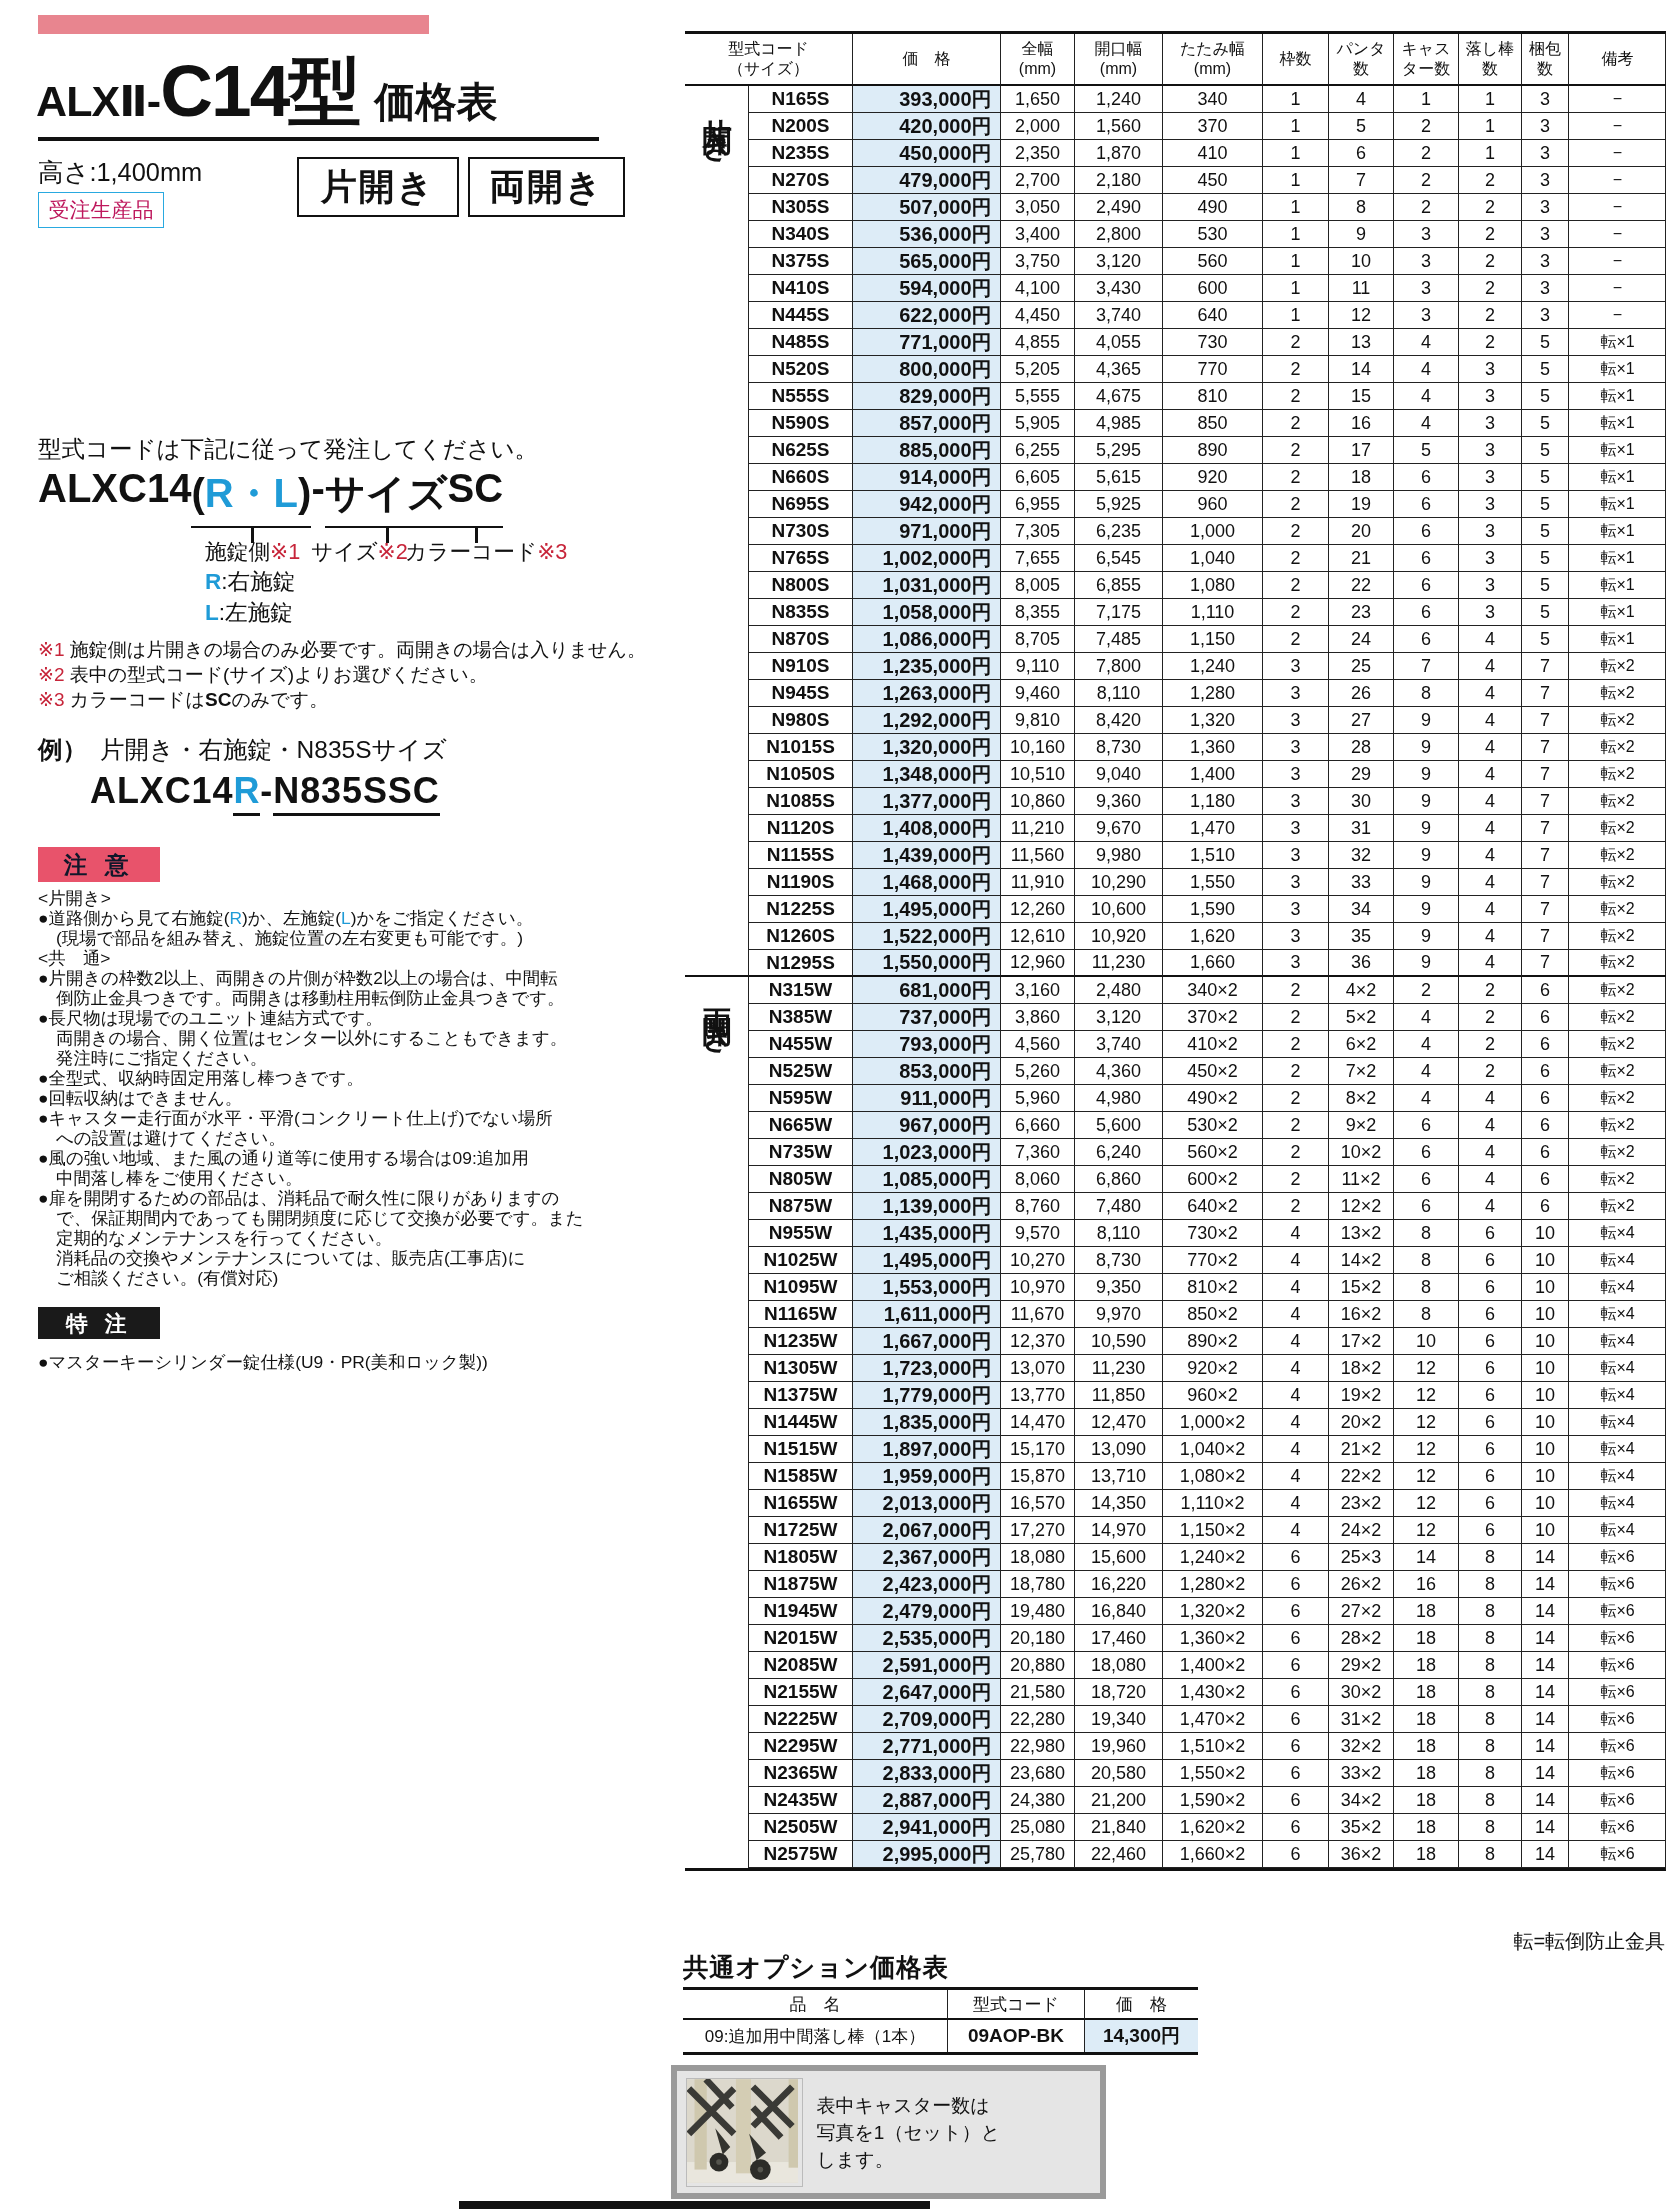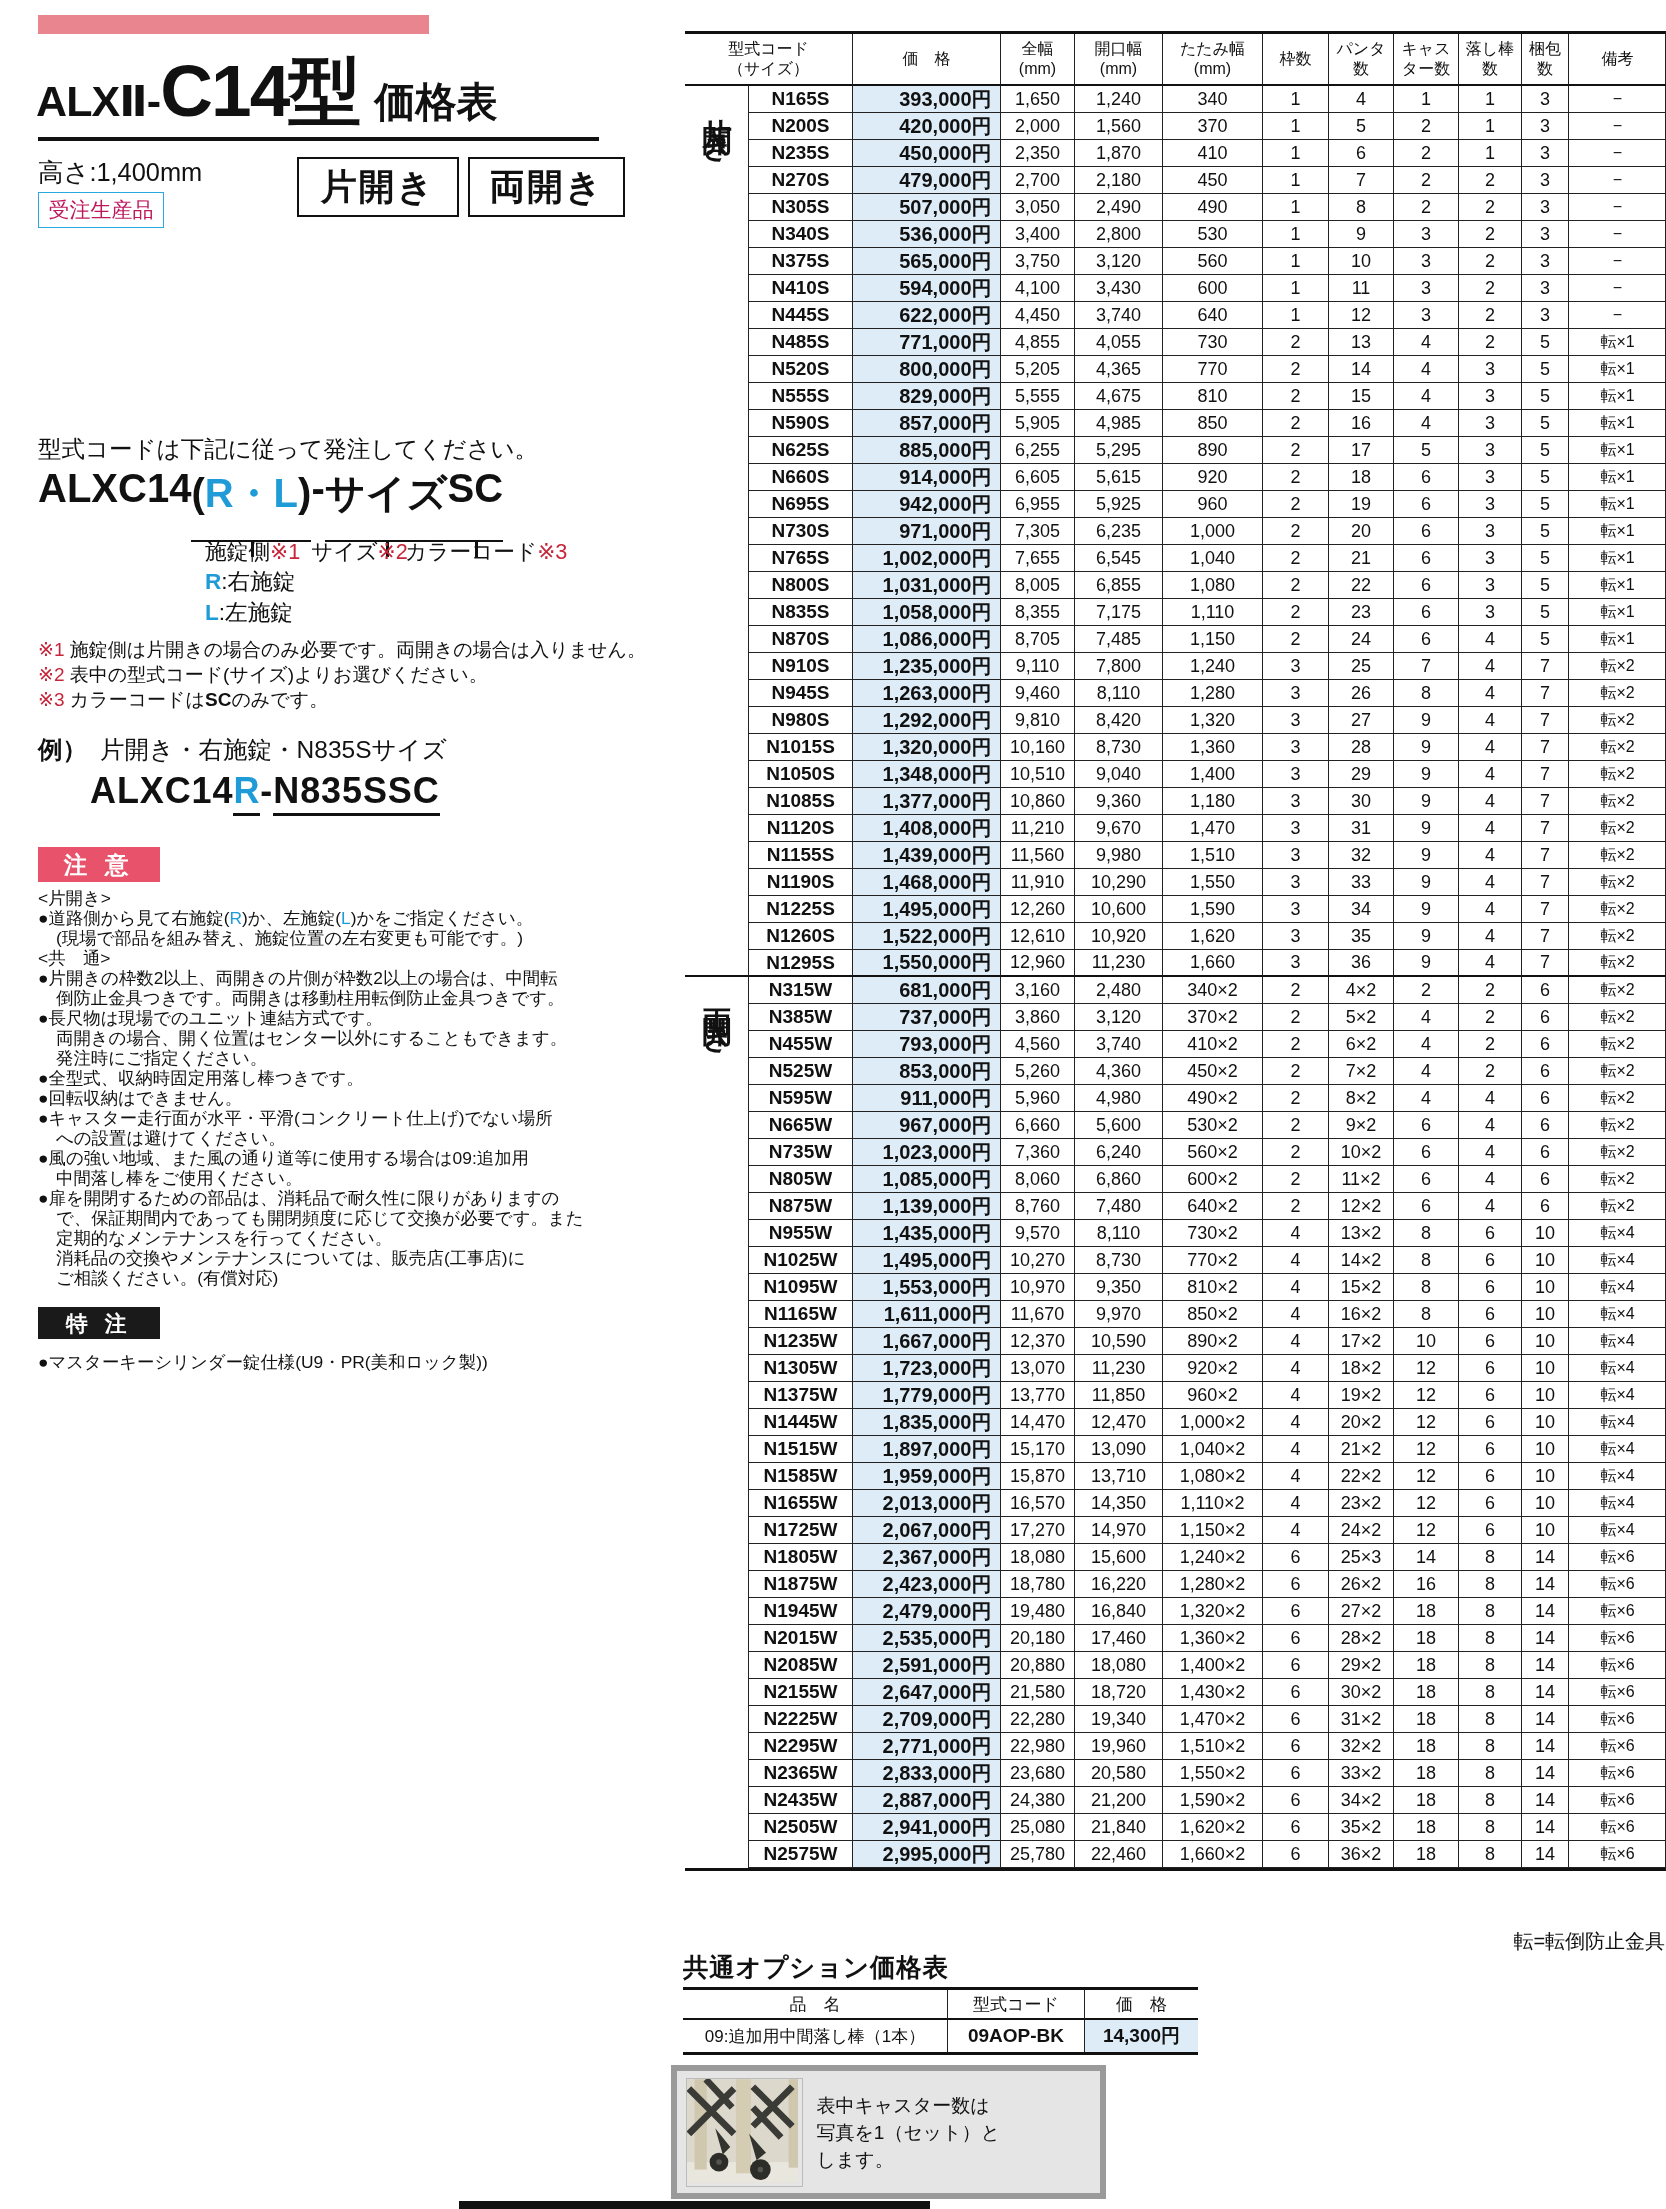--- a/index.html
+++ b/index.html
@@ -21,29 +21,29 @@
   .badge-single{left:297px;width:158px;}
   .badge-double{left:468px;width:153px;}
   .sec-bar{left:38px;width:461px;height:43px;background:#e2e2e2;display:flex;align-items:center;
            font-size:27px;font-weight:700;padding-left:17px;box-sizing:border-box;}
   .order-bar{top:379px;}
   .order-instr{left:38px;top:433px;font-size:23.5px;}
   .code-line{left:38px;top:466px;font-size:40px;font-weight:700;white-space:nowrap;display:flex;}
   .c-blue{color:#1f9bd7;}
   .c-red{color:#c7253a;}
   .bold{font-weight:700;}
-  .u-part{border-bottom:2.8px solid #111;padding-bottom:19px;position:relative;}
+  .u-part{border-bottom:2.8px solid #111;padding-bottom:5px;position:relative;}
   .u-part::after{content:"";position:absolute;left:50%;top:100%;width:2.8px;height:17px;background:#111;}
   .part-label{font-size:21.7px;white-space:nowrap;}
   .lock-opt{font-size:22.6px;white-space:nowrap;}
   .order-note{left:38px;font-size:19px;white-space:nowrap;}
   .example-row{left:38px;top:733px;font-size:24.5px;white-space:nowrap;}
   .example-code{left:90px;top:770px;font-size:36px;font-weight:700;white-space:nowrap;letter-spacing:0.9px;}
   .u2{border-bottom:3.8px solid #111;padding-bottom:1.9px;}
-  .caution-box{left:38px;top:847px;width:122px;height:35px;background:#e8536b;color:#ffffff;
+  .caution-box{left:38px;top:847px;width:122px;height:35px;background:#e8536b;color:#0f172a;
                font-size:23.5px;font-weight:700;display:flex;align-items:center;justify-content:center;
                letter-spacing:5.6px;}
   .caution-list{left:38px;top:888px;font-size:17.4px;line-height:20px;white-space:nowrap;}
   .cl-ind1{padding-left:18px;}
   .cl-ind2{padding-left:18px;}
   .special-box{left:38px;top:1307px;width:122px;height:32px;background:#1a1a1a;color:#fff;
                font-size:21.7px;font-weight:700;display:flex;align-items:center;justify-content:center;
                letter-spacing:5.6px;}
   .special-note{left:38px;top:1350px;font-size:17.4px;white-space:nowrap;}
   

